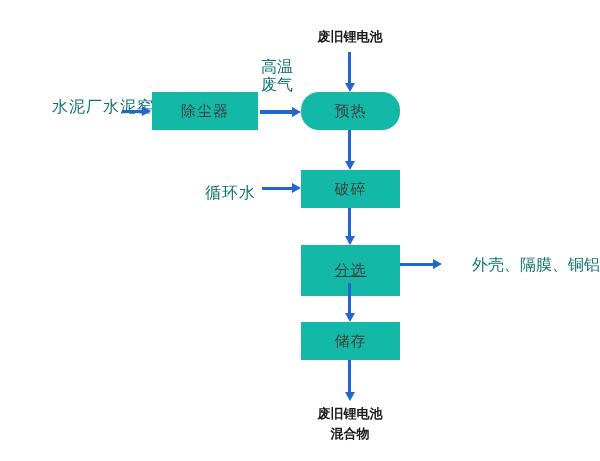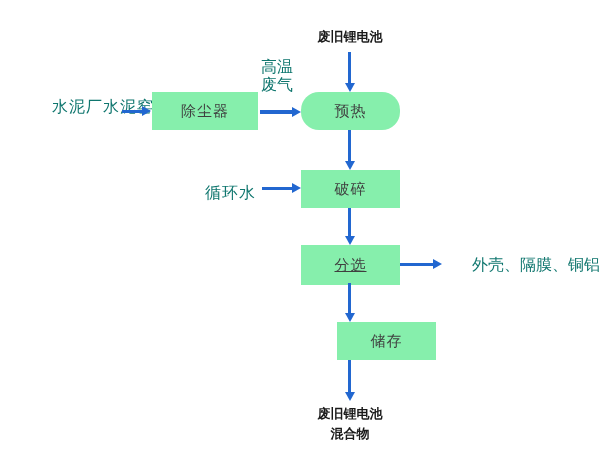--- a/index.html
+++ b/index.html
@@ -10,21 +10,21 @@
   #canvas {
     position: relative;
     width: 600px;
     height: 461px;
     background: #ffffff;
     font-family: "Liberation Sans", "DejaVu Sans", sans-serif;
     overflow: hidden;
   }
   .node {
     position: absolute;
-    background: #86efac;
+    background: #14b8a6;
     display: flex;
     align-items: center;
     justify-content: center;
     font-size: 15px;
     color: #3f3f3f;
     letter-spacing: 1px;
   }
   .lbl {
     position: absolute;
     font-size: 16px;
@@ -83,25 +83,25 @@
   </div>
 
   <div class="node" style="left:301px; top:92px; width:99px; height:38px;border-radius:18px;">
     <span>预热</span>
   </div>
 
   <div class="node" style="left:301px; top:170px; width:99px; height:38px;">
     <span>破碎</span>
   </div>
 
-  <div class="node" style="left:301px; top:245px; width:99px; height:40px;text-decoration:underline;">
+  <div class="node" style="left:301px; top:245px; width:99px; height:51px;text-decoration:underline;">
     <span>分选</span>
   </div>
 
-  <div class="node" style="left:301px; top:322px; width:99px; height:38px;margin-left:36px;">
+  <div class="node" style="left:301px; top:322px; width:99px; height:38px;">
     <span>储存</span>
   </div>
 
   <div>
     <div class="stem" style="left:348px; top:52px; width:3px; height:31px;"></div>
     <div class="head-down" style="left:345px; top:83px;"></div>
   </div>
 
   <div>
     <div class="stem" style="left:122px; top:110px; width:21px; height:3px;"></div>

